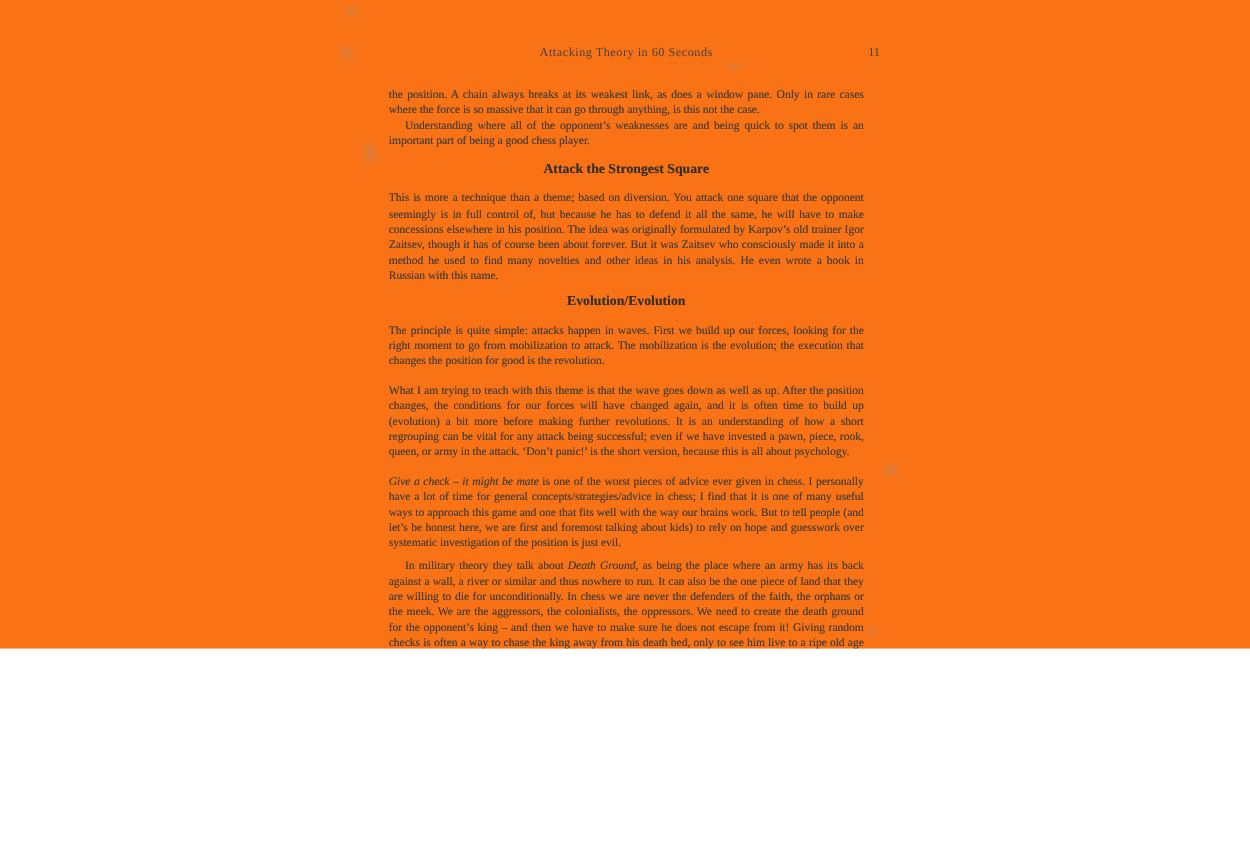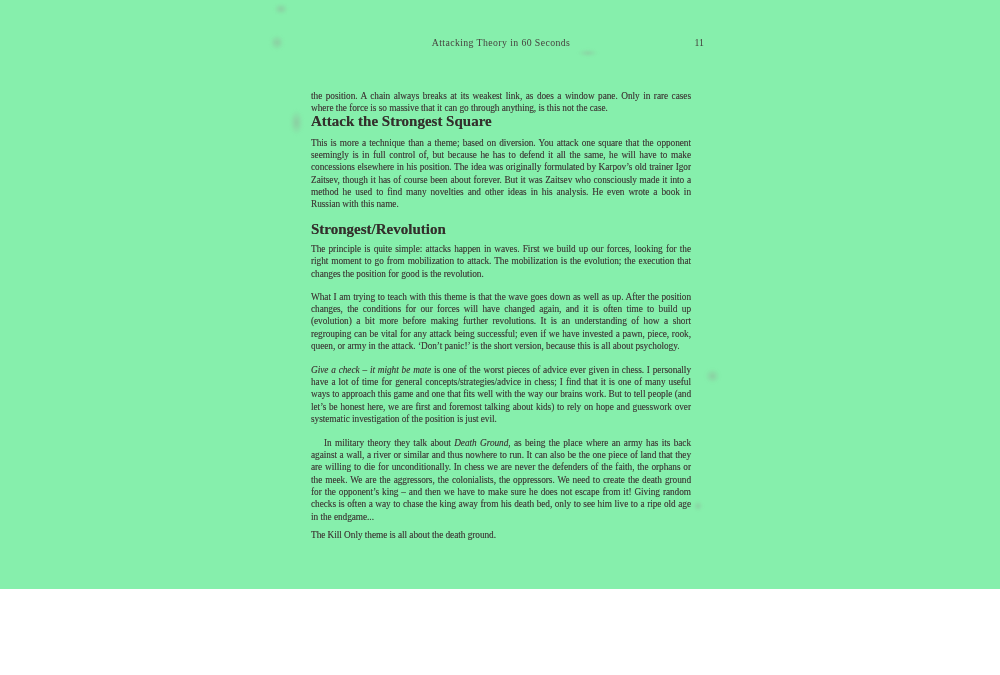--- a/index.html
+++ b/index.html
@@ -1,20 +1,20 @@
 <!DOCTYPE html>
 <html><head>
 <meta charset="utf-8">
 <style>
   html, body { margin: 0; padding: 0; background: #ffffff; }
   .canvas {
     position: relative;
     width: 1000px;
-    height: 589px;
-    background: #86efac;
+    height: 519px;
+    background: #f97316;
     overflow: hidden;
     font-family: "Liberation Serif", serif;
   }
   .page-header {
     position: absolute;
     left: 311px;
     top: 37px;
     width: 380px;
     height: 14px;
   }
@@ -31,36 +31,35 @@
     top: 0;
     font-size: 9.8px;
     line-height: 12px;
     color: #46423e;
   }
   .page-body {
     position: absolute;
     left: 311px;
     top: 70px;
     width: 380px;
-    margin-top: 20px;
   }
   .page-body p {
     margin: 0;
     text-align: justify;
     font-size: 9.3px;
     line-height: 12.3px;
     color: #403c38;
     letter-spacing: -0.05px;
     text-shadow: 0 0 0.4px rgba(64,60,56,0.55);
   }
   .page-body p.indent { text-indent: 13px; }
   .page-body .heading {
-    text-align: left;
+    text-align: center;
     font-weight: bold;
-    font-size: 15px;
+    font-size: 11px;
     line-height: 12.3px;
     color: #332f2c;
     text-shadow: 0 0 0.4px rgba(51,47,44,0.55);
   }
   
   .page-body > *:nth-child(3)  { margin-top: 10px; }
   .page-body > *:nth-child(4)  { margin-top: 12px; }
   .page-body > *:nth-child(5)  { margin-top: 8px; }
   .page-body > *:nth-child(6)  { margin-top: 11px; }
   .page-body > *:nth-child(7)  { margin-top: 11.5px; }
@@ -80,23 +79,24 @@
 
 <div class="canvas">
 
   <div class="page-header">
     <div class="running-head">Attacking Theory in 60 Seconds</div>
     <div class="page-number">11</div>
   </div>
 
   <div class="page-body">
       <p class=""><span>the position. A chain always breaks at its weakest link, as does a window pane. Only in rare cases where the force is so massive that it can go through anything, is this not the case.</span></p>
+      <p class="indent"><span>Understanding where all of the opponent’s weaknesses are and being quick to spot them is an important part of being a good chess player.</span></p>
       <div class="heading">Attack the Strongest Square</div>
       <p class=""><span>This is more a technique than a theme; based on diversion. You attack one square that the opponent seemingly is in full control of, but because he has to defend it all the same, he will have to make concessions elsewhere in his position. The idea was originally formulated by Karpov’s old trainer Igor Zaitsev, though it has of course been about forever. But it was Zaitsev who consciously made it into a method he used to find many novelties and other ideas in his analysis. He even wrote a book in Russian with this name.</span></p>
-      <div class="heading">Strongest/Revolution</div>
+      <div class="heading">Evolution/Evolution</div>
       <p class=""><span>The principle is quite simple: attacks happen in waves. First we build up our forces, looking for the right moment to go from mobilization to attack. The mobilization is the evolution; the execution that changes the position for good is the revolution.</span></p>
       <p class=""><span>What I am trying to teach with this theme is that the wave goes down as well as up. After the position changes, the conditions for our forces will have changed again, and it is often time to build up (evolution) a bit more before making further revolutions. It is an understanding of how a short regrouping can be vital for any attack being successful; even if we have invested a pawn, piece, rook, queen, or army in the attack. ‘Don’t panic!’ is the short version, because this is all about psychology.</span></p>
       <p class=""><em>Give a check – it might be mate</em><span> is one of the worst pieces of advice ever given in chess. I personally have a lot of time for general concepts/strategies/advice in chess; I find that it is one of many useful ways to approach this game and one that fits well with the way our brains work. But to tell people (and let’s be honest here, we are first and foremost talking about kids) to rely on hope and guesswork over systematic investigation of the position is just evil.</span></p>
       <p class="indent"><span>In military theory they talk about </span><em>Death Ground</em><span>, as being the place where an army has its back against a wall, a river or similar and thus nowhere to run. It can also be the one piece of land that they are willing to die for unconditionally. In chess we are never the defenders of the faith, the orphans or the meek. We are the aggressors, the colonialists, the oppressors. We need to create the death ground for the opponent’s king – and then we have to make sure he does not escape from it! Giving random checks is often a way to chase the king away from his death bed, only to see him live to a ripe old age in the endgame...</span></p>
       <p class=""><span>The Kill Only theme is all about the death ground.</span></p>
     </div>
 
 <div class="smudge" style="left: 272px; top: 2px; width: 18px; height: 14px;"></div>
     <div class="smudge" style="left: 268px; top: 33px; width: 18px; height: 19px;"></div>
     <div class="smudge" style="left: 288px; top: 106px; width: 17px; height: 33px;"></div>

